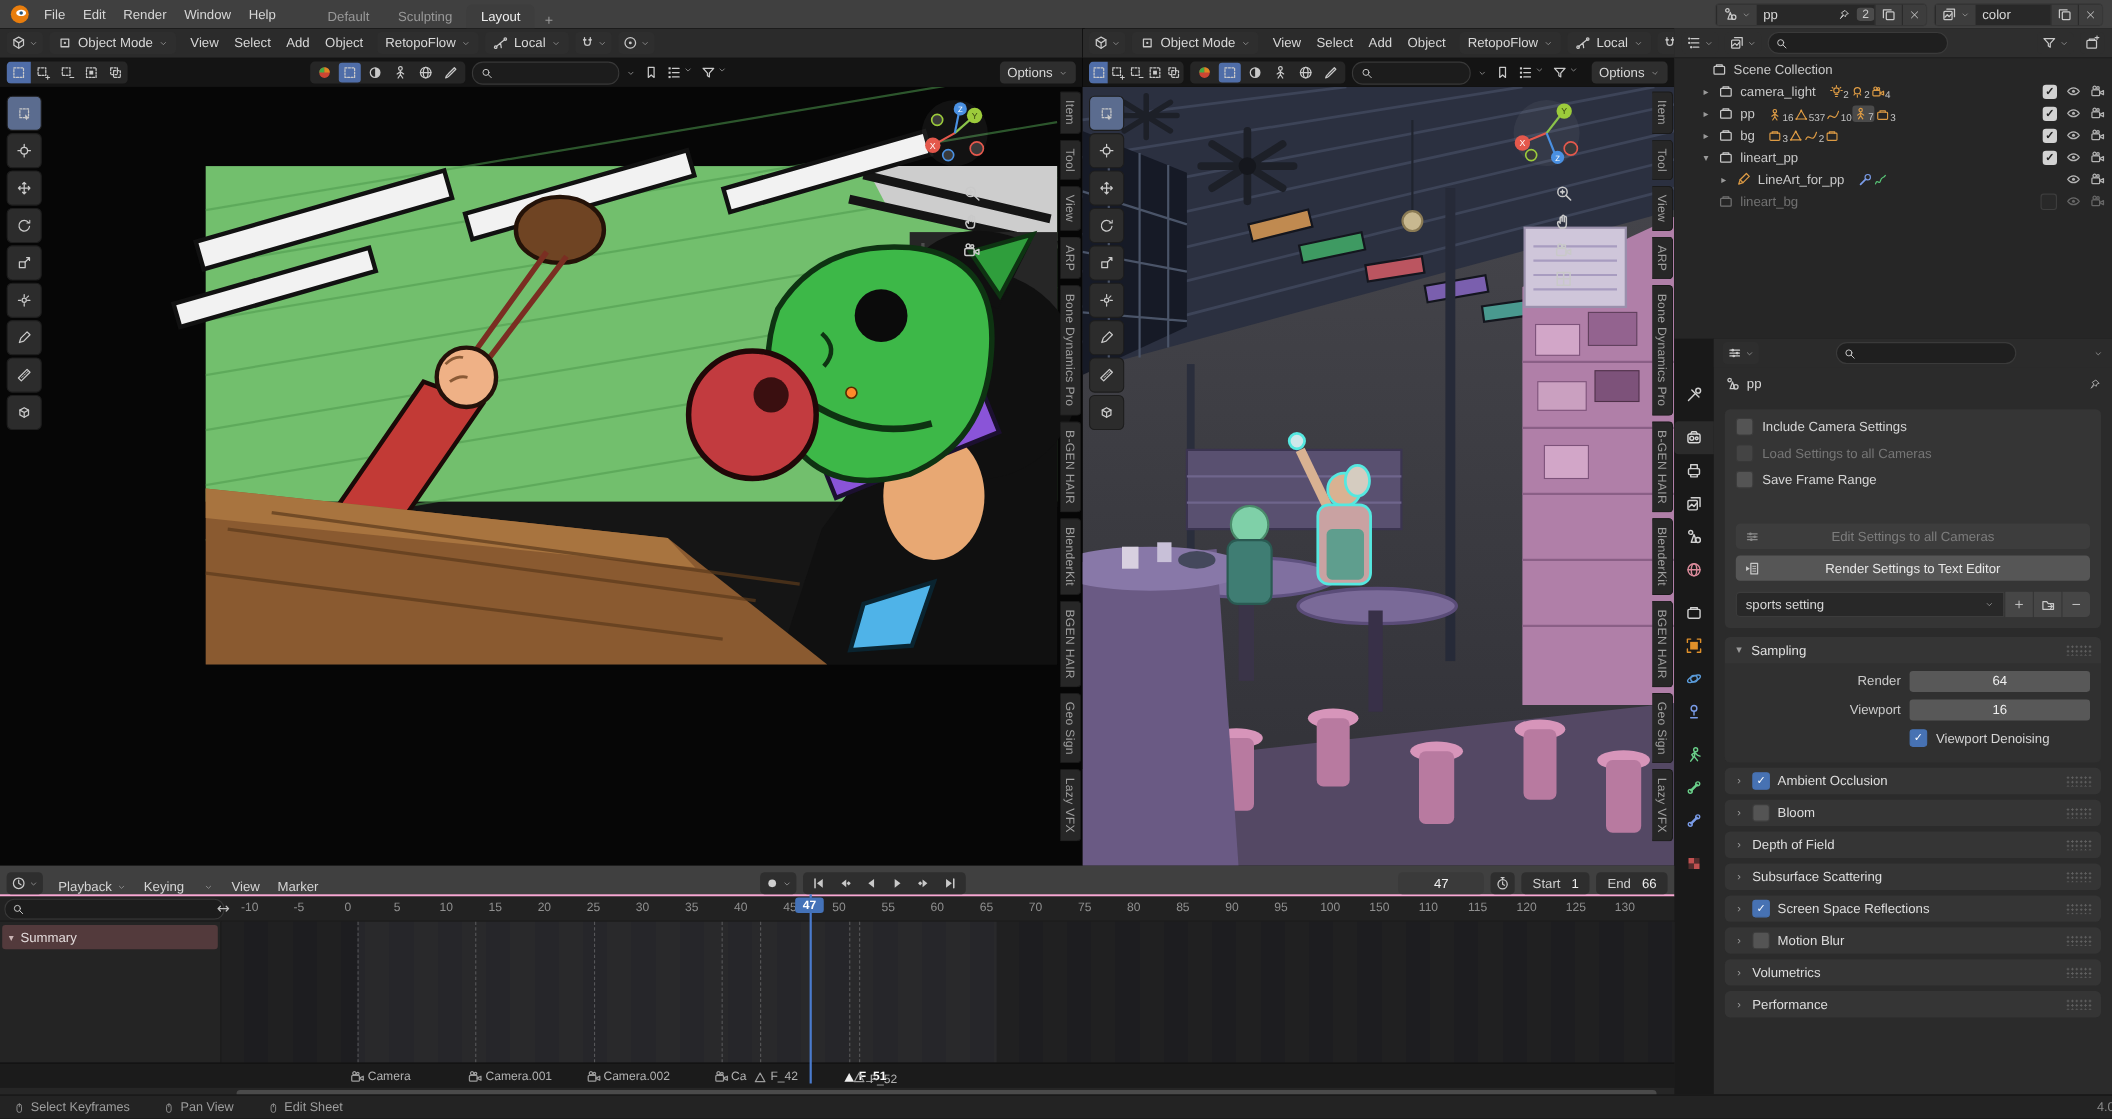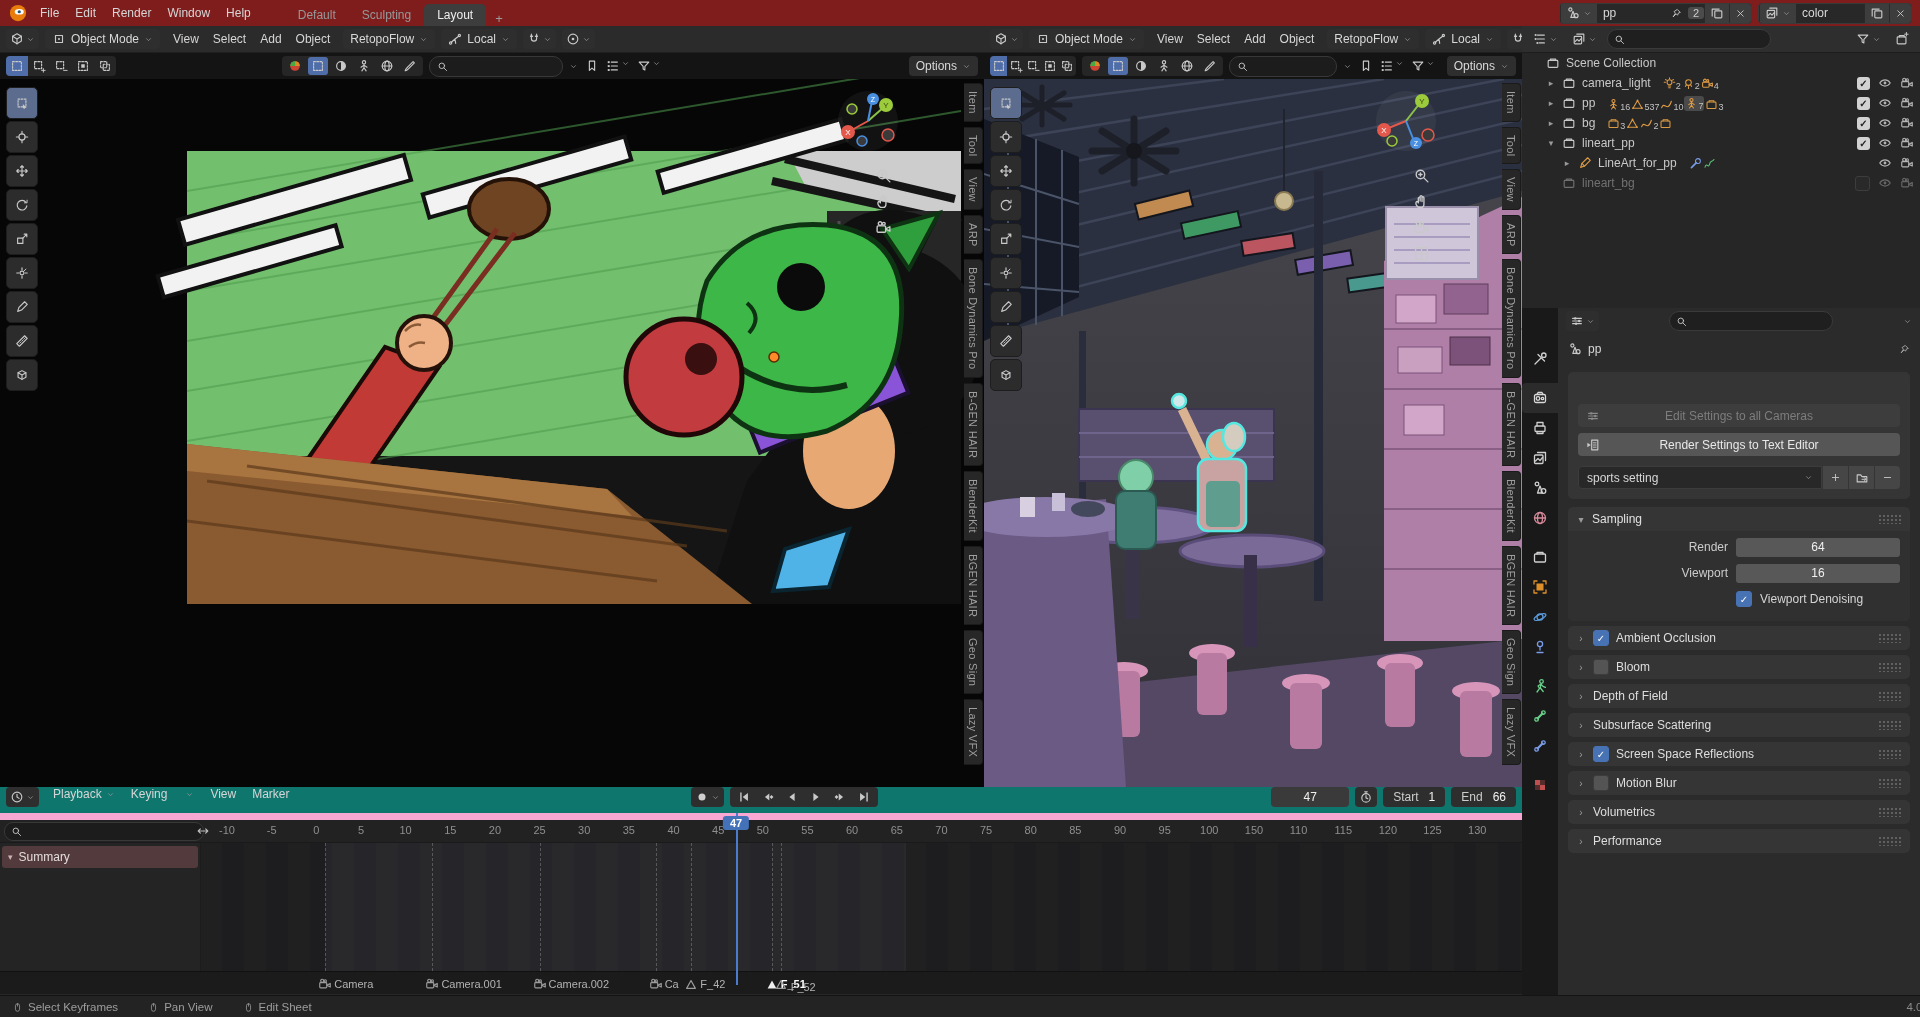--- a/index.html
+++ b/index.html
@@ -4,21 +4,21 @@
 <style>
   html,body{margin:0;padding:0;background:#0c0c0c;}
   body{font-family:"Liberation Sans",sans-serif;font-size:12px;color:#d4d4d4;}
   #root{position:relative;width:1920px;height:1017px;background:#1e1e1e;overflow:hidden;}
   .abs{position:absolute;}
   .ic{display:inline-flex;width:14px;height:14px;flex:none;color:#c9c9c9;}
   .ic svg{width:100%;height:100%;}
   .ic.sm{width:11px;height:11px;}
   .chev{width:9px;height:9px;color:#9a9a9a;}
   
-  #topbar{left:0;top:0;width:1920px;height:26px;background:#7f1d1d;display:flex;align-items:center;border-bottom:1px solid #0e0e0e;}
+  #topbar{left:0;top:0;width:1920px;height:26px;background:#404040;display:flex;align-items:center;border-bottom:1px solid #0e0e0e;}
   .menuitem{padding:0 8px;color:#d6d6d6;cursor:default;}
   #workspaces{display:flex;align-items:flex-end;height:26px;margin-left:26px;}
   .wstab{height:22px;margin-top:4px;display:flex;align-items:center;padding:0 13px;color:#989898;border-radius:5px 5px 0 0;}
   .wstab.active{background:#3d3d3d;color:#ededed;}
   .wsplus{color:#9a9a9a;padding:0 9px;font-size:13px;}
   #topbar-right{margin-left:auto;display:flex;align-items:center;gap:6px;padding-right:8px;}
   .idblock{display:flex;align-items:center;background:#282828;border:1px solid #3a3a3a;border-radius:4px;height:19px;overflow:hidden;}
   .idblock .seg{display:flex;align-items:center;gap:3px;padding:0 6px;height:100%;}
   .idblock .seg.btn{background:#3d3d3d;border-left:1px solid #2a2a2a;padding:0 5px;}
   .idblock .val{color:#d8d8d8;min-width:56px;}
@@ -102,21 +102,21 @@
   .proprow{display:flex;align-items:center;height:24px;gap:8px;}
   .proplabel{width:150px;text-align:right;color:#cbcbcb;flex:none;}
   .dropfield{flex:1;background:#282828;border:1px solid #3c3c3c;border-radius:4px;height:20px;display:flex;align-items:center;padding:0 8px;color:#e0e0e0;}
   .dropfield .chev{margin-left:auto;}
   .numfield{flex:1;background:#585858;border-radius:3px;height:19px;display:flex;align-items:center;justify-content:center;color:#f0f0f0;}
   .samprows{display:flex;flex-direction:column;gap:2px;padding:4px 10px 10px 10px;background:#303030;border-radius:0 0 5px 5px;}
   .cpanel{background:#353535;border-radius:5px;margin-top:5px;height:24px;display:flex;align-items:center;gap:7px;padding:0 8px;color:#dedede;}
   .caret{color:#9b9b9b;font-size:10px;width:10px;text-align:center;}
   
   #timeline{left:0;top:787px;width:1522px;height:208px;background:#262626;}
-  #tl-header{height:26px;background:#0f766e;display:flex;align-items:flex-start;gap:6px;padding:0 6px;border-bottom:7px solid #f9a8d4;}
+  #tl-header{height:26px;background:#404040;display:flex;align-items:flex-end;gap:6px;padding:0 6px;border-bottom:2px solid #f9a8d4;}
   #tl-ruler{position:relative;height:22px;background:#222222;border-bottom:1px solid #1a1a1a;}
   .tick{position:absolute;top:4px;transform:translateX(-50%);color:#8f8f8f;font-size:11px;}
   #tl-main{position:relative;height:128px;background:#2a2a2c;}
   #tl-grid{position:absolute;left:200px;top:0;right:0;height:100%;background:repeating-linear-gradient(90deg,#29292b 0 22px,#26262a 22px 44px);}
   .dimzone{position:absolute;top:0;height:100%;background:rgba(0,0,0,.22);}
   .dashline{position:absolute;top:0;height:100%;width:0;border-left:1px dashed rgba(230,230,230,.25);}
   #tl-channels{position:absolute;left:0;top:0;width:200px;height:100%;background:#242424;border-right:1px solid #1c1c1c;}
   #summaryrow{margin:3px 2px 0 2px;height:22px;background:#533a3c;border-radius:3px;display:flex;align-items:center;gap:6px;padding:0 6px;color:#e4dcdc;}
   #summaryrow .exp{color:#c9b4b4;font-size:9px;}
   #tl-markers{position:relative;height:22px;background:#1b1b1b;border-top:1px solid #111;}
@@ -1139,21 +1139,21 @@
           <span class="ic">
             <svg viewBox="0 0 16 16" fill="none" stroke="currentColor" stroke-width="1.3" stroke-linecap="round" stroke-linejoin="round">
               <rect x="2.5" y="5.5" width="10" height="8" rx="1"></rect>
               <path d="M5 5.5V4h5.5v1.5"></path>
               <path d="M11 2.5h4M13 .5v4" stroke-width="1.1"></path>
             </svg>
           </span>
         </span>
     </div>
     <div id="olrows">
-        <div class="olrow" style="padding-left: 6px;">
+        <div class="olrow" style="padding-left: 16px;">
           <span class="exp"></span>
           <span class="ic">
             <svg viewBox="0 0 16 16" fill="none" stroke="currentColor" stroke-width="1.3" stroke-linecap="round" stroke-linejoin="round">
               <rect x="2.5" y="5" width="11" height="8" rx="1"></rect>
               <path d="M5 5V3.5h6V5"></path>
             </svg>
           </span>
           <span class="nm">Scene Collection</span>
         </div>
         <div class="olrow" style="padding-left: 22px;">
@@ -1619,20 +1619,34 @@
         <span>pp</span>
         <span class="ic sm" style="margin-left:auto;color:#a8a8a8;">
             <svg viewBox="0 0 16 16" fill="none" stroke="currentColor" stroke-width="1.3" stroke-linecap="round" stroke-linejoin="round">
               <path d="M9.5 2.5l4 4-2.6.7-1.4 3.3-2-2L3 13l3.5-5.5L4.8 5.7z"></path>
             </svg>
           </span>
       </div>
 
       <div class="panel">
         <div class="pbodyin">
+          <div id="presetchecks">
+              <div class="chkrow">
+                <span class="chk"></span>
+                <span>Include Camera Settings</span>
+              </div>
+              <div class="chkrow disabled">
+                <span class="chk disabled"></span>
+                <span>Load Settings to all Cameras</span>
+              </div>
+              <div class="chkrow">
+                <span class="chk"></span>
+                <span>Save Frame Range</span>
+              </div>
+            </div>
           <div style="height:22px"></div>
           <div class="pbtn disabled">
             <span class="ic" style="color:#8a8a8a">
                 <svg viewBox="0 0 16 16" fill="none" stroke="currentColor" stroke-width="1.3" stroke-linecap="round" stroke-linejoin="round">
                   <path d="M3 5h10M3 8h10M3 11h10"></path>
                   <circle cx="6" cy="5" r="1.4" fill="currentColor" stroke="none"></circle>
                   <circle cx="10.5" cy="8" r="1.4" fill="currentColor" stroke="none"></circle>
                   <circle cx="7" cy="11" r="1.4" fill="currentColor" stroke="none"></circle>
                 </svg>
               </span>

